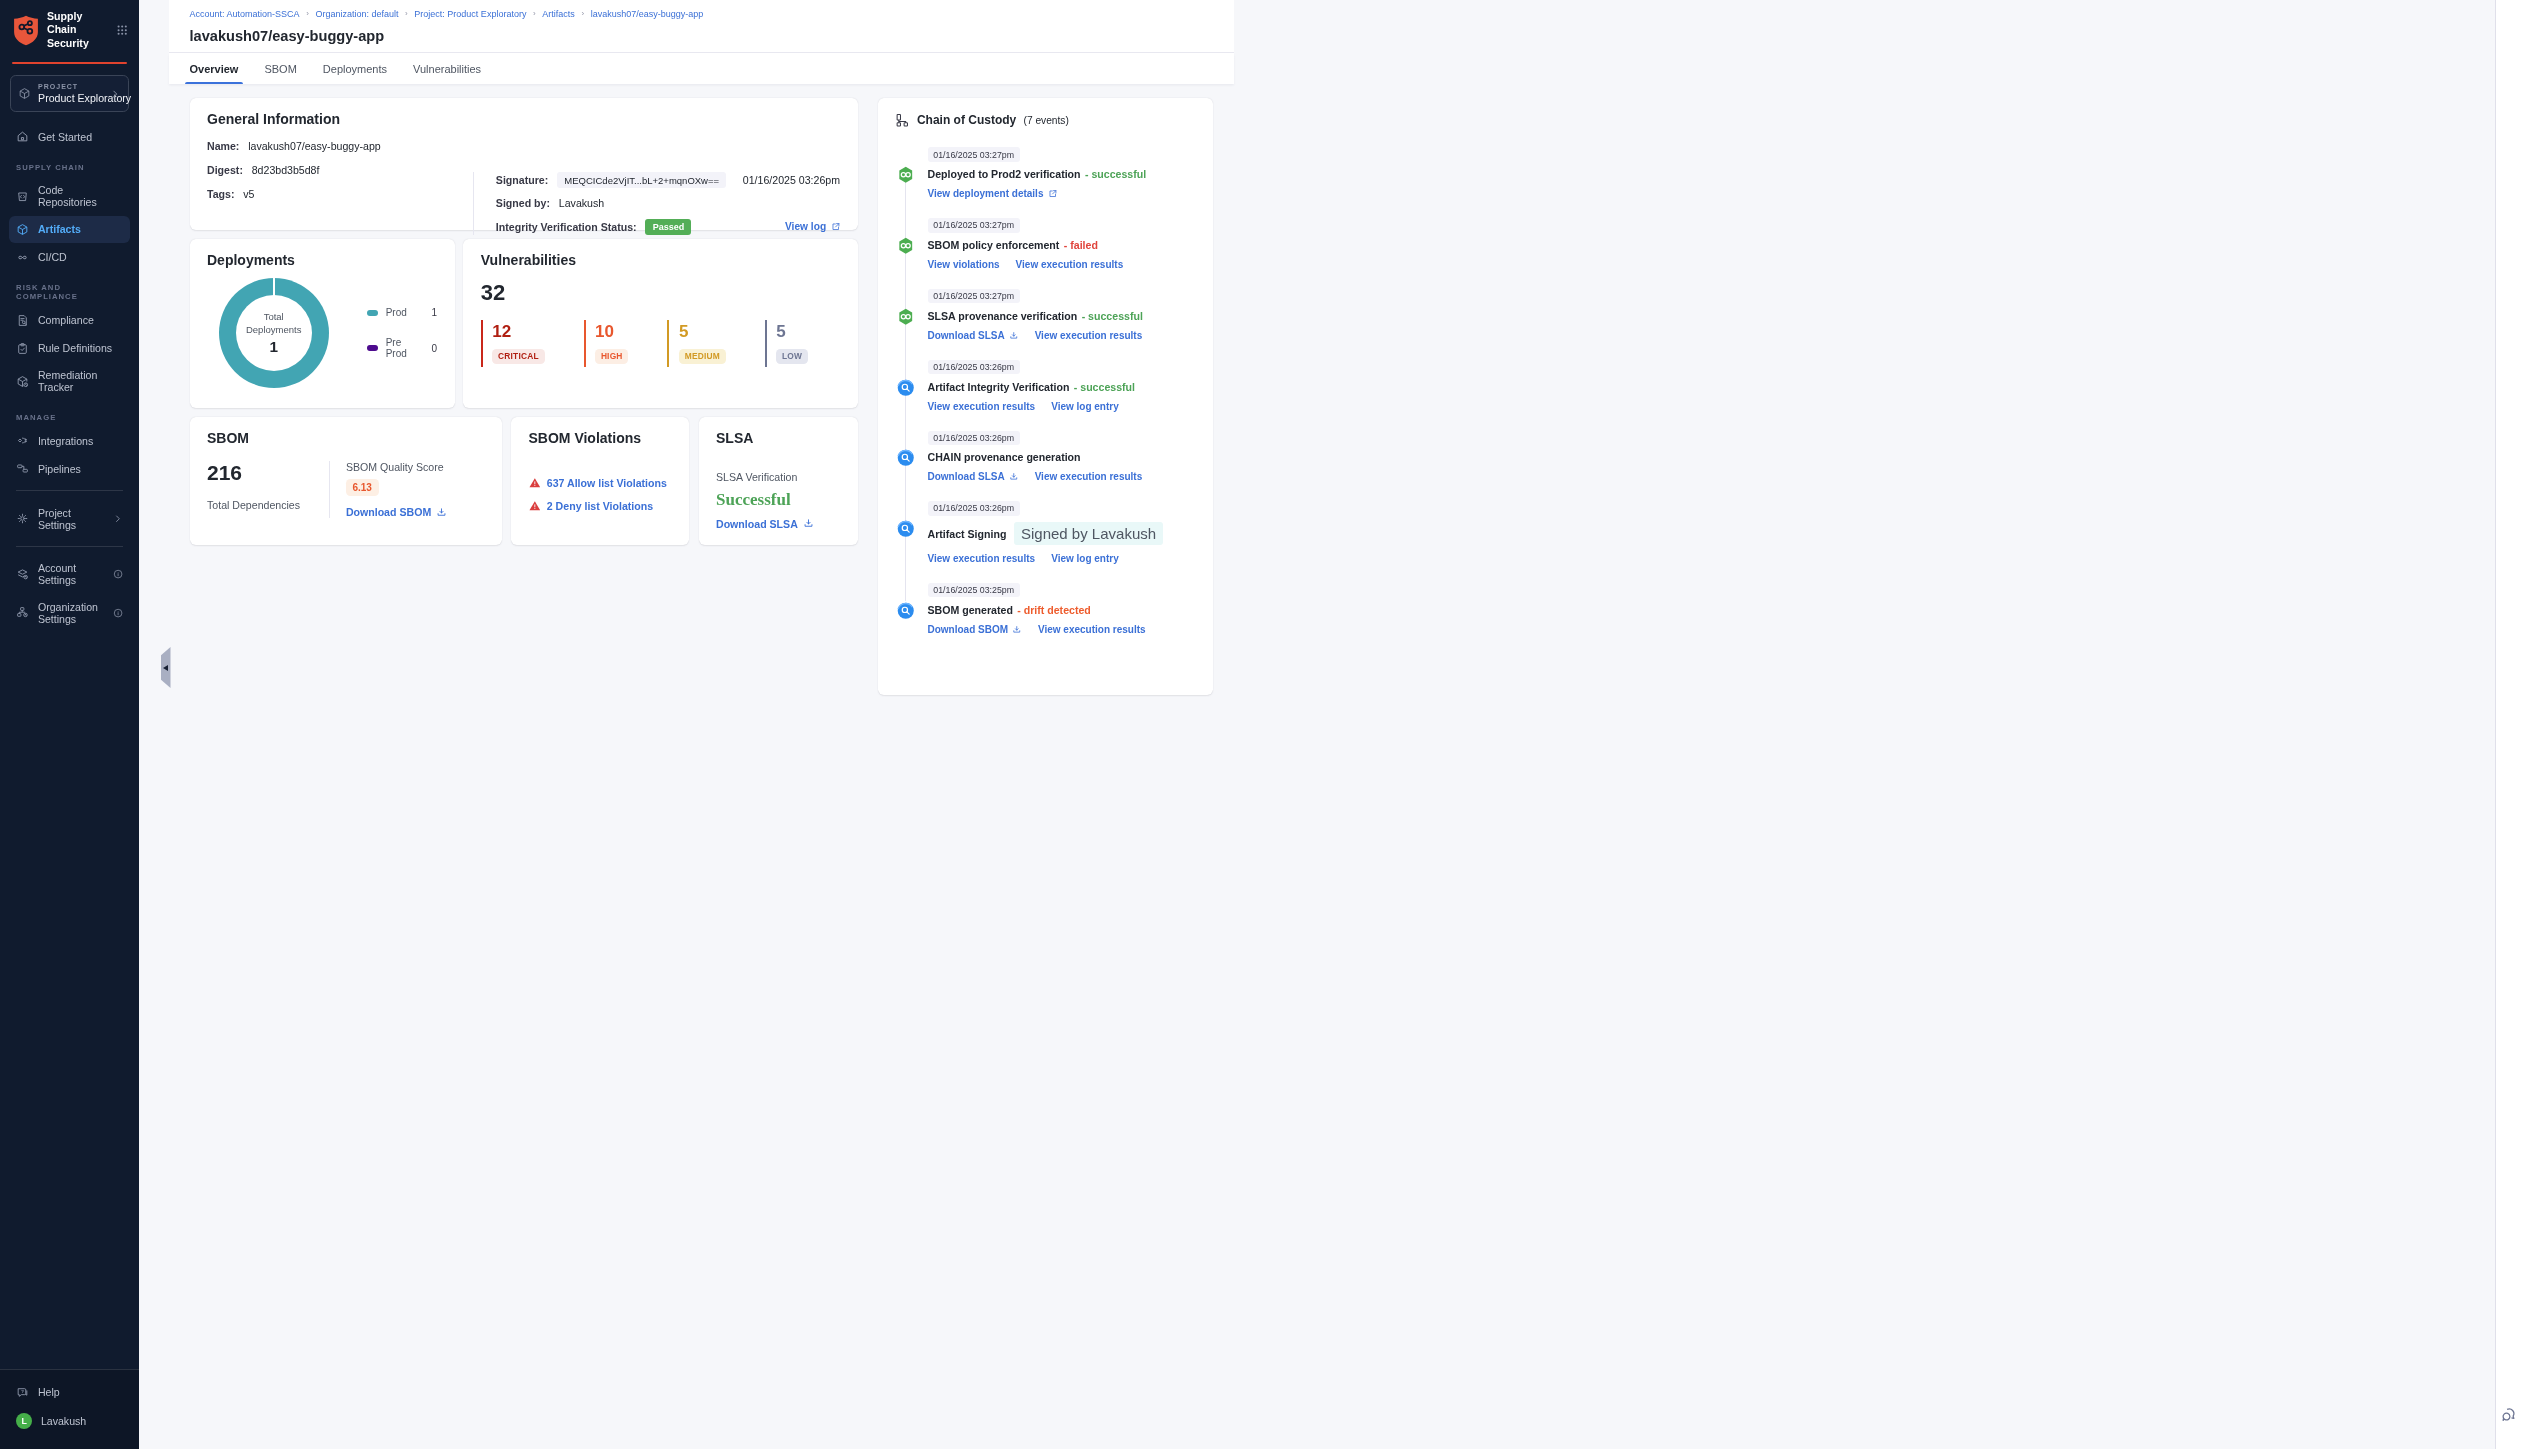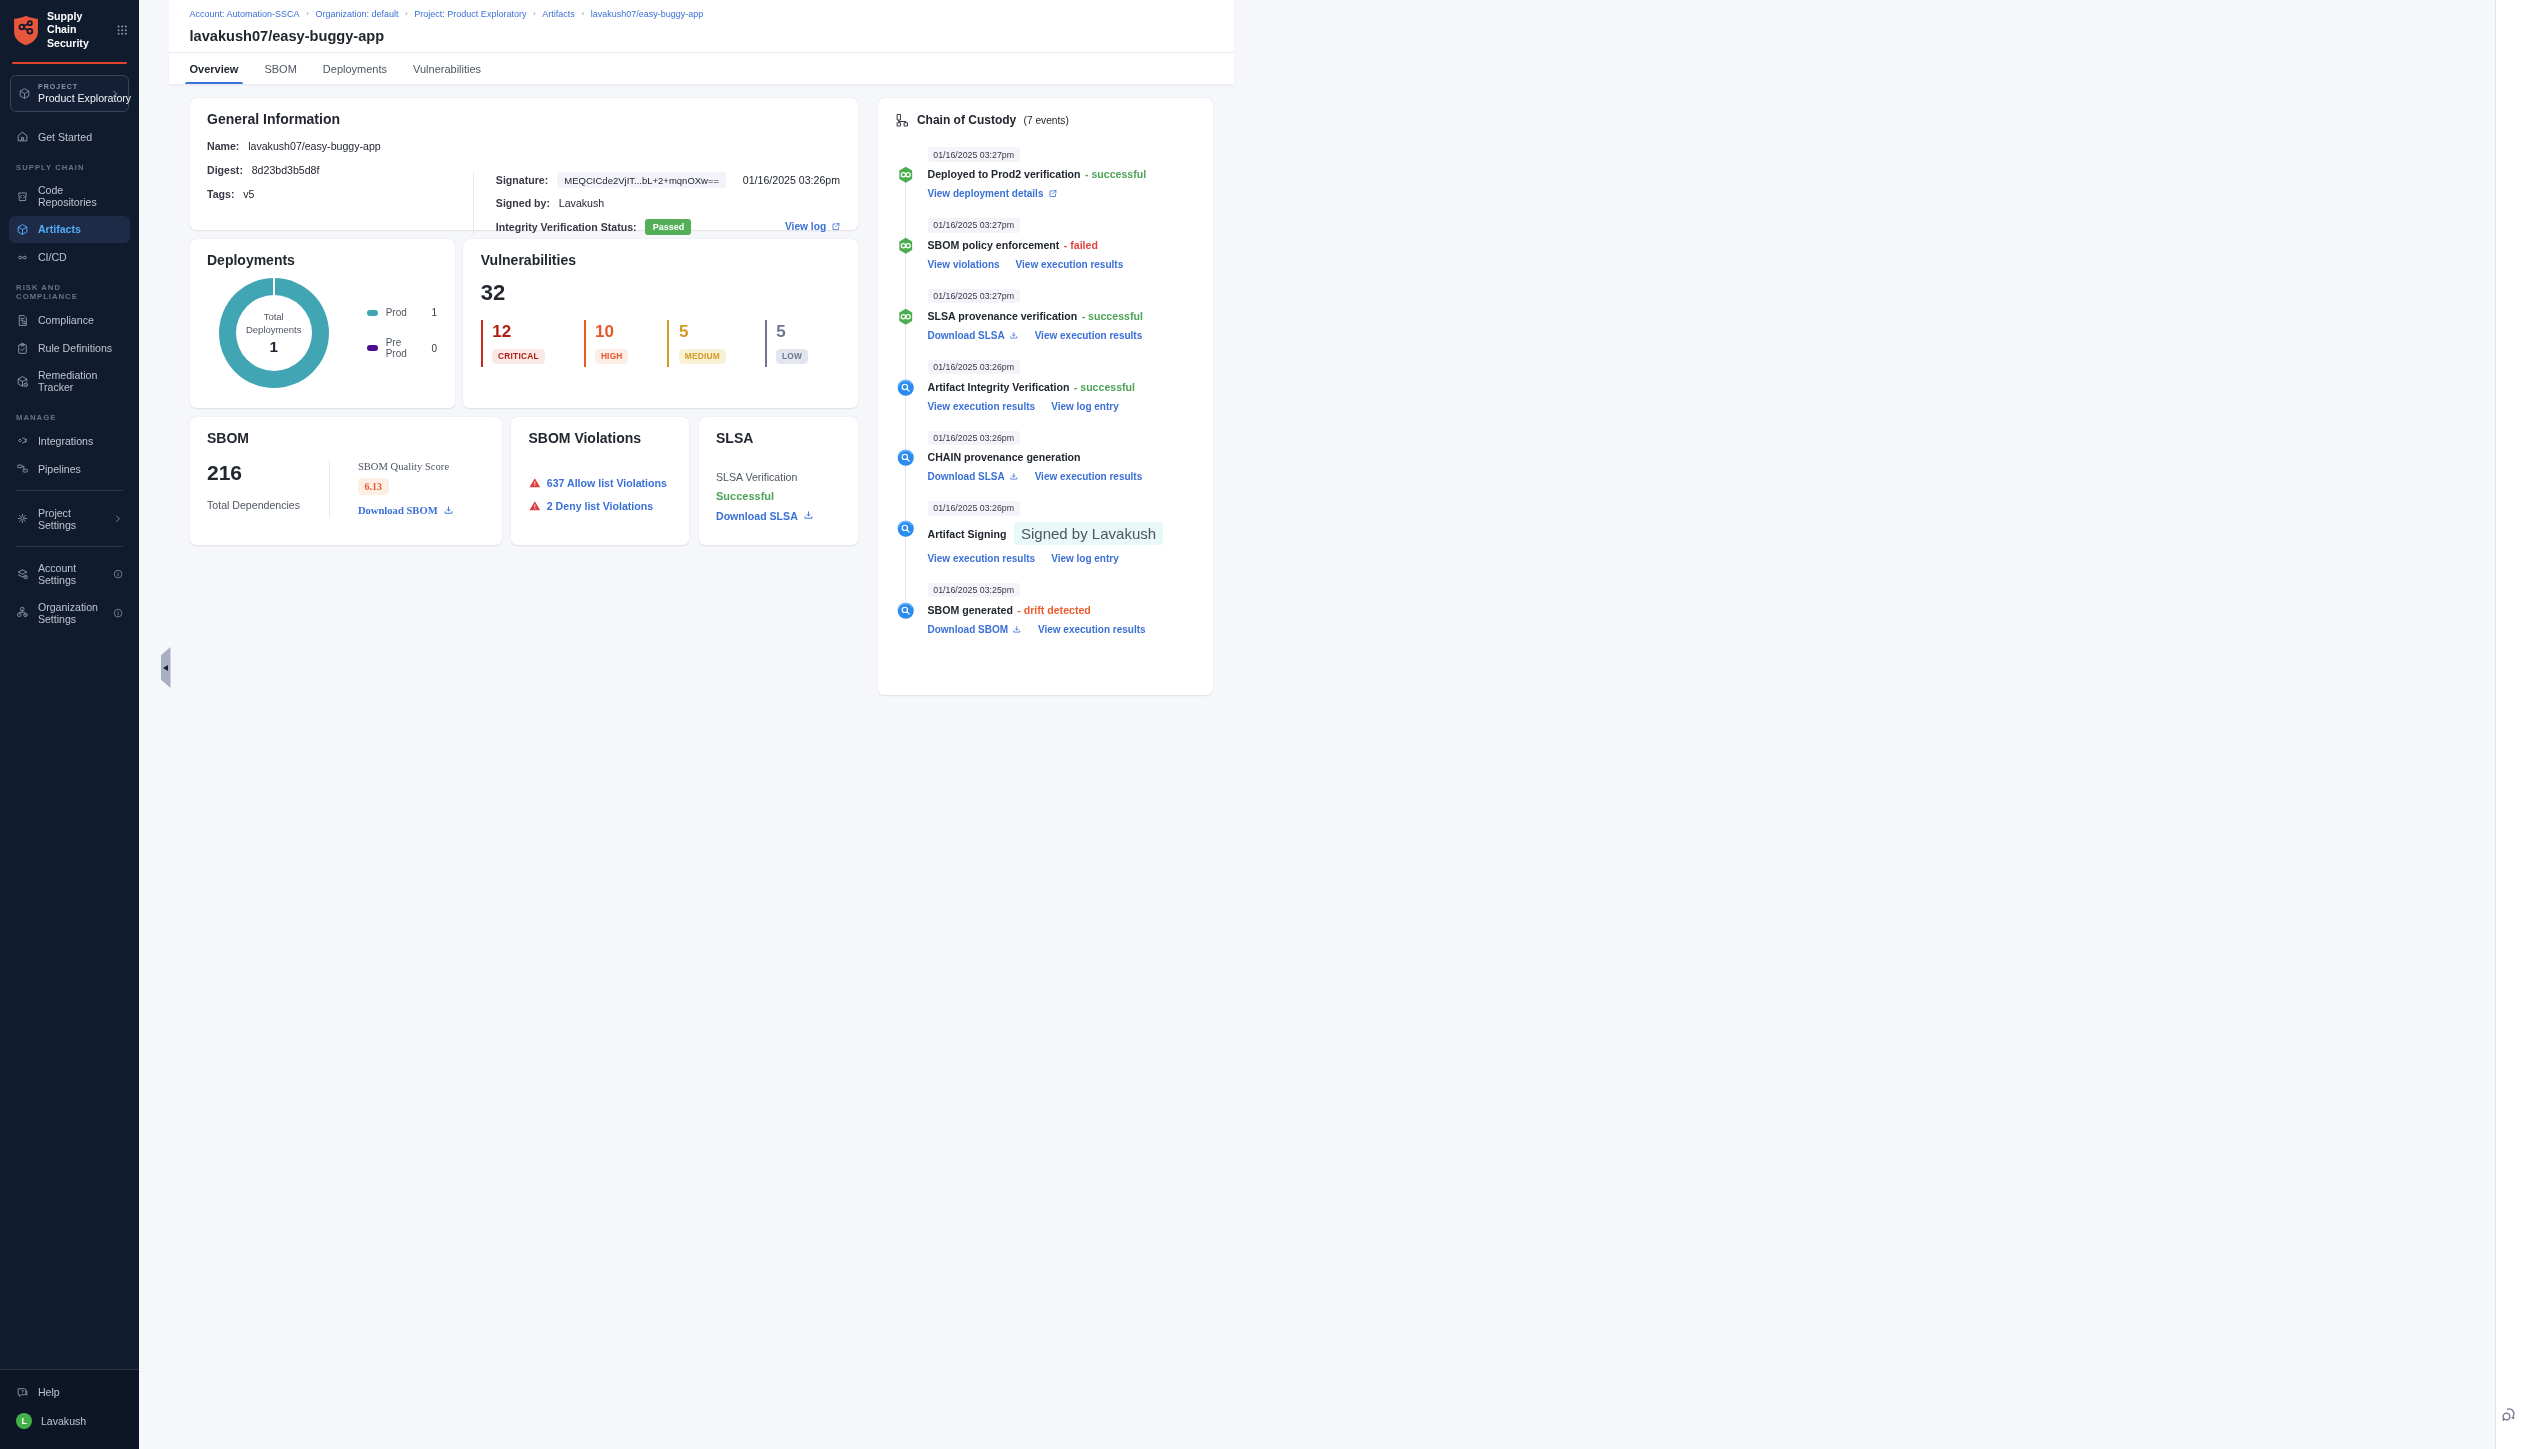--- a/index.html
+++ b/index.html
@@ -100,29 +100,29 @@
   .sev-critical{--c:#B01F12;--bar:#C9271A;--bg:#F8E8E6;}
   .sev-high{--c:#E8572E;--bar:#E8572E;--bg:#FCEEE4;}
   .sev-medium{--c:#D29A24;--bar:#D29A24;--bg:#F9F1D4;}
   .sev-low{--c:#6D7592;--bar:#6D7592;--bg:#E4E6EF;}
   
   .sb-card,.vio,.slsa{height:128px;}
   .sbom-body{display:flex;margin-top:14.6px;}
   .sbom-left{flex:0 0 44%;}
   .sbom-num{font-size:21px;font-weight:700;color:#22272F;}
   .sbom-sub{font-size:10.6px;color:#4F5662;margin-top:14.6px;}
-  .sbom-right{flex:1;border-left:0.7px solid #E6E6F0;padding-left:28px;font-family:Liberation Serif, serif;}
+  .sbom-right{flex:1;border-left:0.7px solid #E6E6F0;padding-left:16px;}
   .q-label{font-size:10.6px;color:#4F5662;}
   .q-badge{display:inline-block;margin-top:6.6px;background:#FDEFE4;color:#E8572E;font-weight:700;font-size:10px;
     padding:2.9px 6.6px;border-radius:4.4px;}
   .dl-link{display:inline-flex;align-items:center;gap:5.1px;color:#3B70D6;font-weight:700;font-size:10.6px;margin-top:10.2px;}
   .vio-rows{margin-top:31px;display:flex;flex-direction:column;gap:11px;}
   .vio-row{display:flex;align-items:center;gap:6.6px;font-size:10.6px;font-weight:600;color:#3B70D6;cursor:pointer;}
   .slsa .q-label{margin-top:25px;}
-  .slsa-status{font-size:11px;font-weight:600;color:#4DA357;margin-top:7.3px;}
+  .slsa-status{font-size:17px;font-weight:600;color:#4DA357;margin-top:7.3px;font-family:Liberation Serif, serif;}
   
   .chain{height:597px;padding:14.6px 17.5px;}
   .chain-head{display:flex;align-items:center;gap:7.3px;}
   .chain-title{font-size:12px;font-weight:700;}
   .chain-count{font-size:10.2px;color:#22272F;}
   .timeline{list-style:none;margin:19px 0 0 1.5px;padding:0;position:relative;}
   .timeline::before{content:"";position:absolute;left:8px;top:26px;bottom:34px;width:0.7px;background:#E4E4EF;}
   .ev{position:relative;padding-left:31px;margin-bottom:18px;}
   .ev:last-child{margin-bottom:0;}
   .ev-ts{display:inline-block;background:#F3F3F9;border-radius:2.9px;padding:2.2px 5.8px;font-size:8.8px;color:#383946;margin-bottom:6.6px;}

